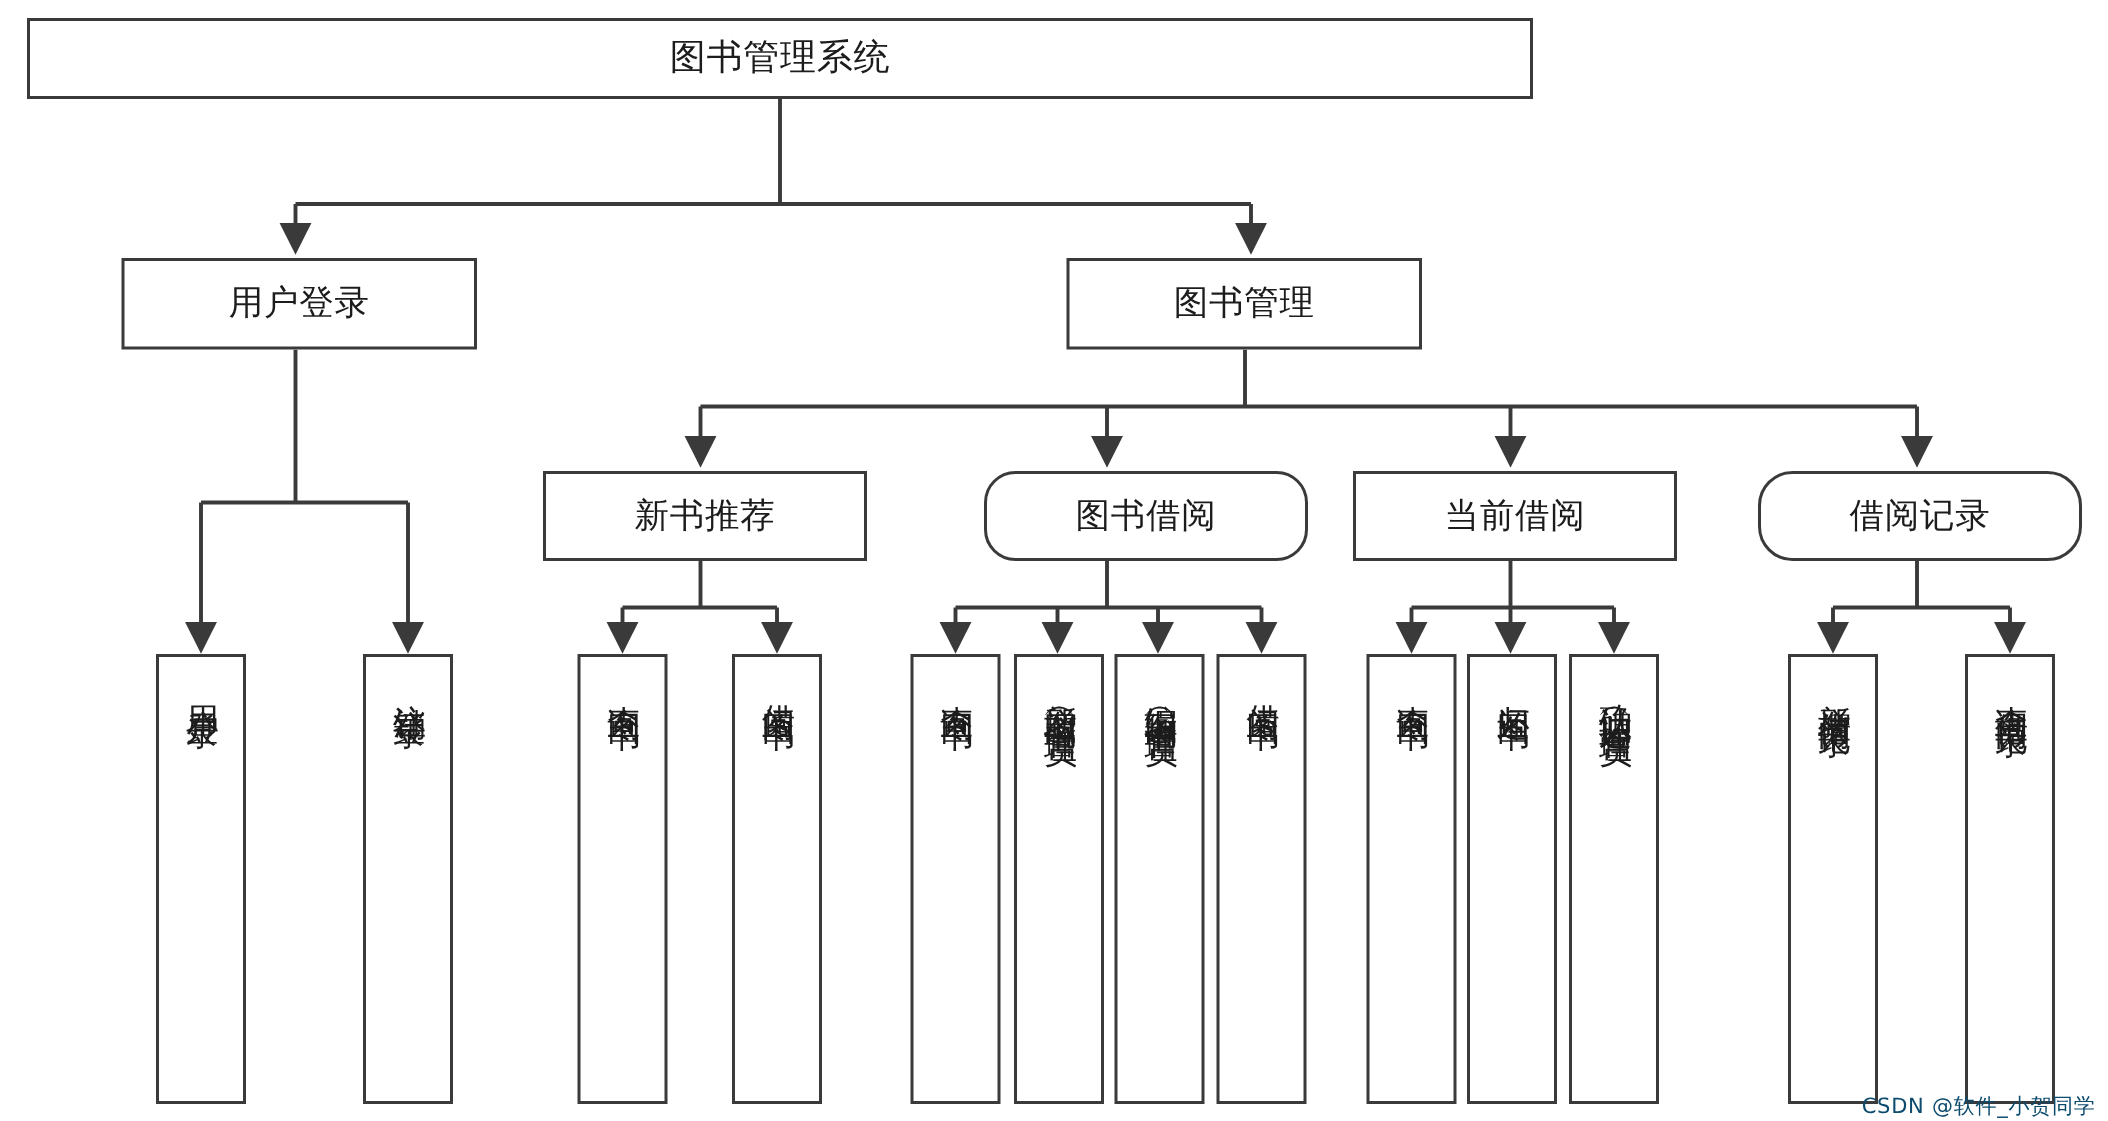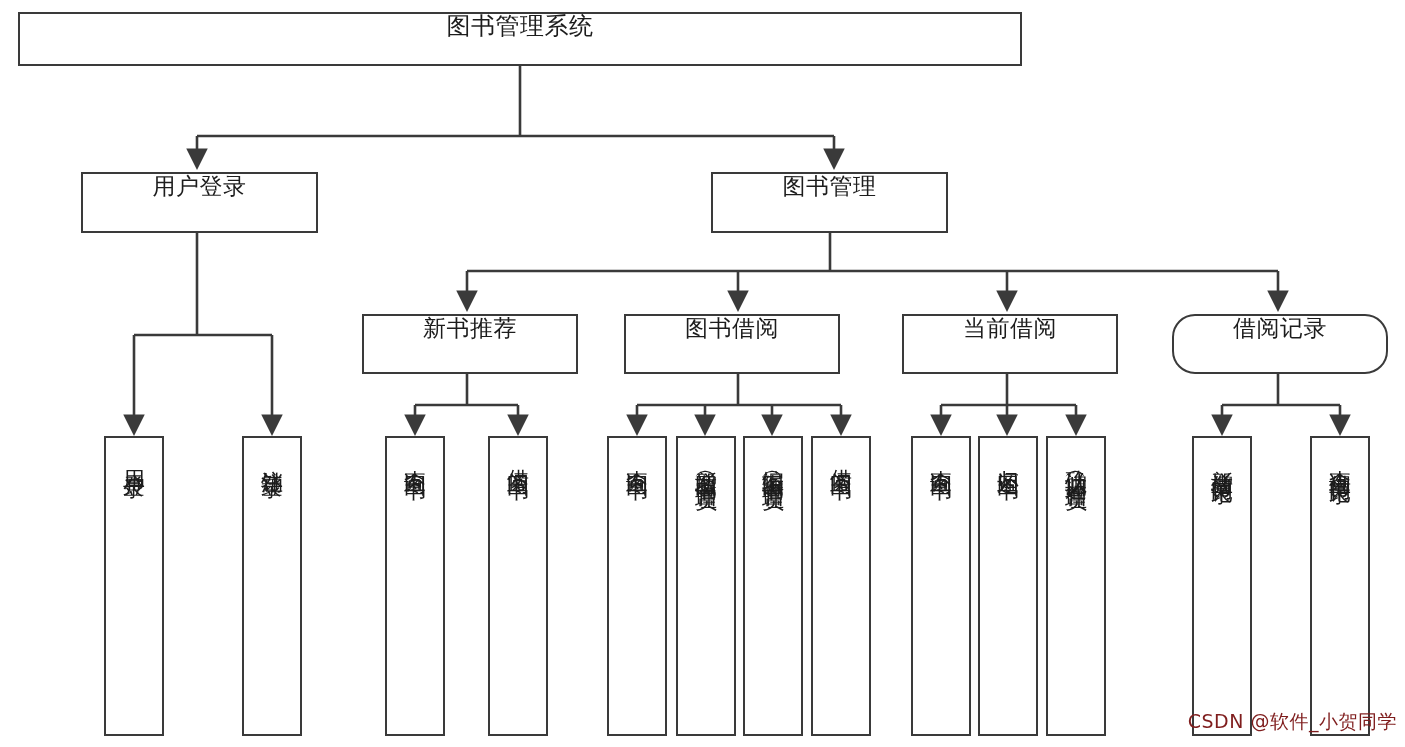--- a/index.html
+++ b/index.html
@@ -19,20 +19,21 @@
     left:0; top:0;
     width:1405px; height:747px;
     pointer-events:none;
   }
   .node{
     position:absolute;
     box-sizing:border-box;
     background:#ffffff;
     border:2px solid #3a3a3a;
     display:flex;
+    align-items:center;
     justify-content:center;
     color:#1c1c1c;
   }
   .node .label{
     display:block;
     text-align:center;
     line-height:1.05;
     letter-spacing:0.5px;
   }
   
@@ -49,23 +50,23 @@
     writing-mode:vertical-rl;
     text-orientation:upright;
     font-size:22px;
     line-height:1.0;
     letter-spacing:3px;
     white-space:nowrap;
   }
   .watermark{
     position:absolute;
     right:8px;
-    bottom:12px;
-    font-size:19px;
-    color:#7f1d1d;
+    bottom:0;
+    font-size:14px;
+    color:#0c4a6e;
     letter-spacing:0.5px;
     white-space:nowrap;
     user-select:none;
   }
 </style>
 </head>
 <body>
 
 <div id="stage">
 
@@ -126,21 +127,21 @@
   <div class="node h" style="left:81px; top:172px; width:237px; height:61px;">
     <span class="label">用户登录</span>
   </div>
   <div class="node h" style="left:362px; top:314px; width:216px; height:60px;">
     <span class="label">新书推荐</span>
   </div>
 
   <div class="node h" style="left:711px; top:172px; width:237px; height:61px;">
     <span class="label">图书管理</span>
   </div>
-  <div class="node h" style="left:624px; top:314px; width:216px; height:60px;">
+  <div class="node h" style="left:656px; top:314px; width:216px; height:60px;border-radius:21px;">
     <span class="label">图书借阅</span>
   </div>
   <div class="node h" style="left:902px; top:314px; width:216px; height:60px;">
     <span class="label">当前借阅</span>
   </div>
   <div class="node h" style="left:1172px; top:314px; width:216px; height:60px;border-radius:23px;">
     <span class="label">借阅记录</span>
   </div>
 
   <div class="node v" style="left:104px; top:436px; width:60px; height:300px;">

